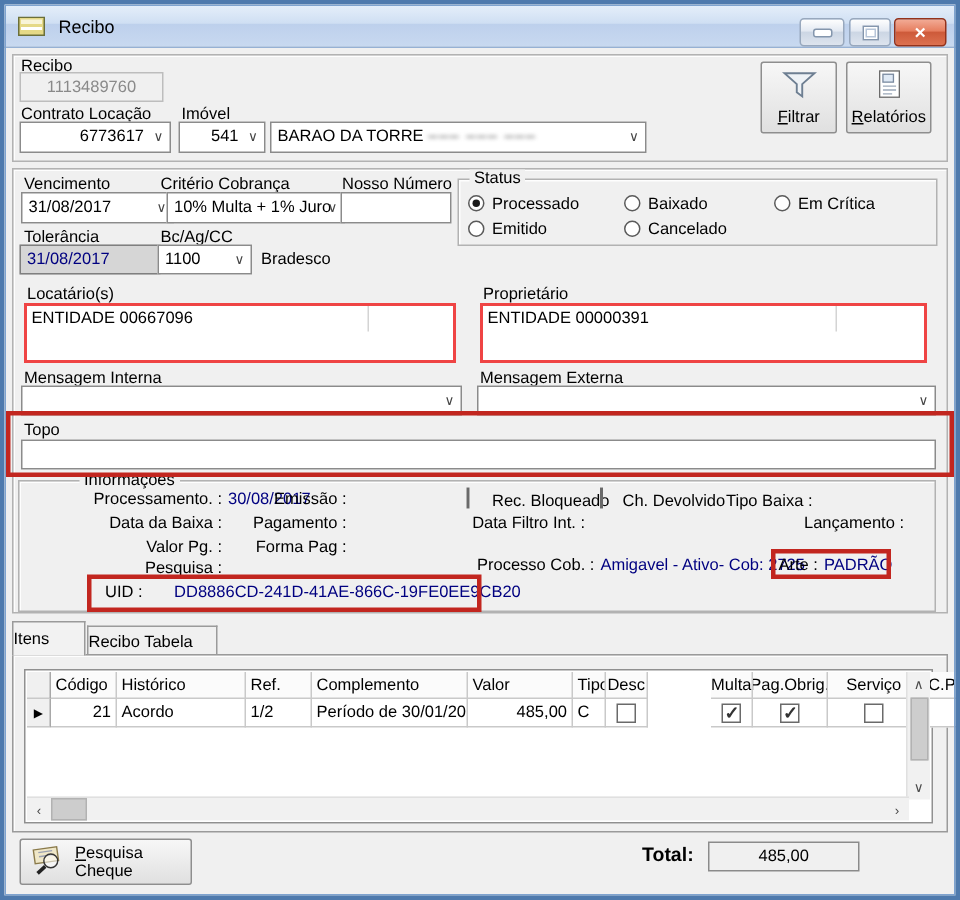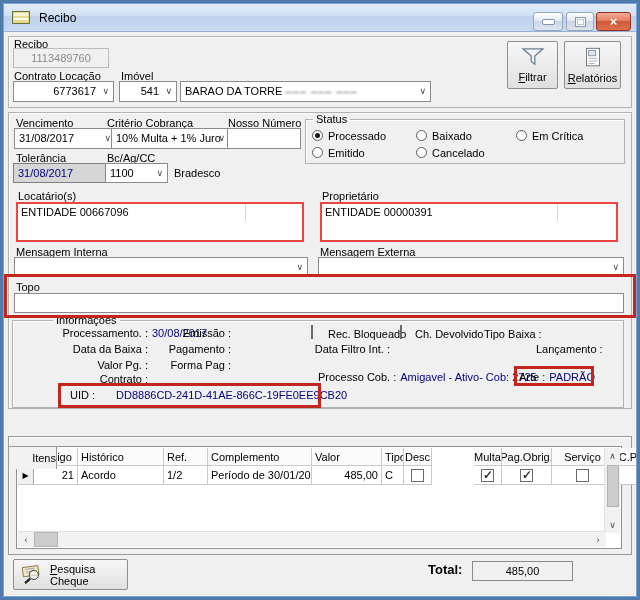--- a/index.html
+++ b/index.html
@@ -51,21 +51,21 @@
   .radio{width:11px;height:11px;border:1px solid #5a5a5a;border-radius:50%;background:#fff;display:flex;align-items:center;justify-content:center;box-sizing:border-box;flex:none;}
   .radio.sel::after{content:"";width:5px;height:5px;border-radius:50%;background:#1a1a1a;}
   .check{width:13px;height:13px;border:1px solid #6a6a6a;background:#fff;box-sizing:border-box;position:relative;flex:none;}
   .check.on::after{content:"\2713";position:absolute;left:1px;top:-2px;font-size:12px;font-weight:bold;color:#333;}
 
   
   .redbox{position:absolute;border:3px solid #c2261f;z-index:40;pointer-events:none;box-sizing:border-box;}
 
   
   .tab{position:absolute;border:1px solid #9a9a9a;border-bottom:none;background:#f0f0f0;box-sizing:border-box;
-       display:flex;align-items:center;justify-content:flex-end;margin-top:32px;}
+       display:flex;align-items:center;justify-content:flex-start;}
   .tab.active{background:#f2f2f2;z-index:6;}
   .tabpage{position:absolute;border:1px solid #9a9a9a;background:#f0f0f0;box-sizing:border-box;box-shadow:inset 1px 1px 0 rgba(255,255,255,.9);}
 
   
   .grid{position:absolute;background:#fff;border:1px solid #909090;box-sizing:border-box;}
   .gheader,.grow{position:absolute;left:1px;display:flex;}
   .gcell{border-right:1px solid #c9c9c9;border-bottom:1px solid #c9c9c9;box-sizing:border-box;
          padding:0 3px;white-space:nowrap;overflow:hidden;display:flex;align-items:center;background:#fff;}
   .gcell.hdr{background:#fbfbfb;}
   .gcell.center{justify-content:center;padding:0;}
@@ -222,21 +222,21 @@
   <span class="lbl" style="left:484px;top:328px;">Tipo Baixa :</span>
 
   <span class="lbl" style="left:16px;top:343px;width:132px;text-align:right;">Data da Baixa :</span>
   <span class="lbl" style="left:155px;top:343px;width:76px;text-align:right;">Pagamento :</span>
   <span class="lbl" style="left:290px;top:343px;width:100px;text-align:right;">Data Filtro Int. :</span>
   <span class="lbl" style="left:536px;top:343px;">Lançamento :</span>
 
   <span class="lbl" style="left:16px;top:359px;width:132px;text-align:right;">Valor Pg. :</span>
   <span class="lbl" style="left:155px;top:359px;width:76px;text-align:right;">Forma Pag :</span>
 
-  <span class="lbl" style="left:16px;top:373px;width:132px;text-align:right;">Contrato :</span>
+  <span class="lbl" style="left:16px;top:373px;width:132px;text-align:right;">Pesquisa :</span>
   <div class="flexrow" style="left:318px;top:370px;height:14px;gap:4px;">
     <span>Processo Cob. :</span>
     <span class="navy">Amigavel - Ativo- Cob: 2725</span>
   </div>
   <div class="redbox" style="left:514px;top:366px;width:80px;height:20px;"></div>
   <div class="flexrow" style="left:519px;top:370px;height:14px;gap:4px;">
     <span>Arte :</span>
     <span class="navy">PADRÃO</span>
   </div>
 

